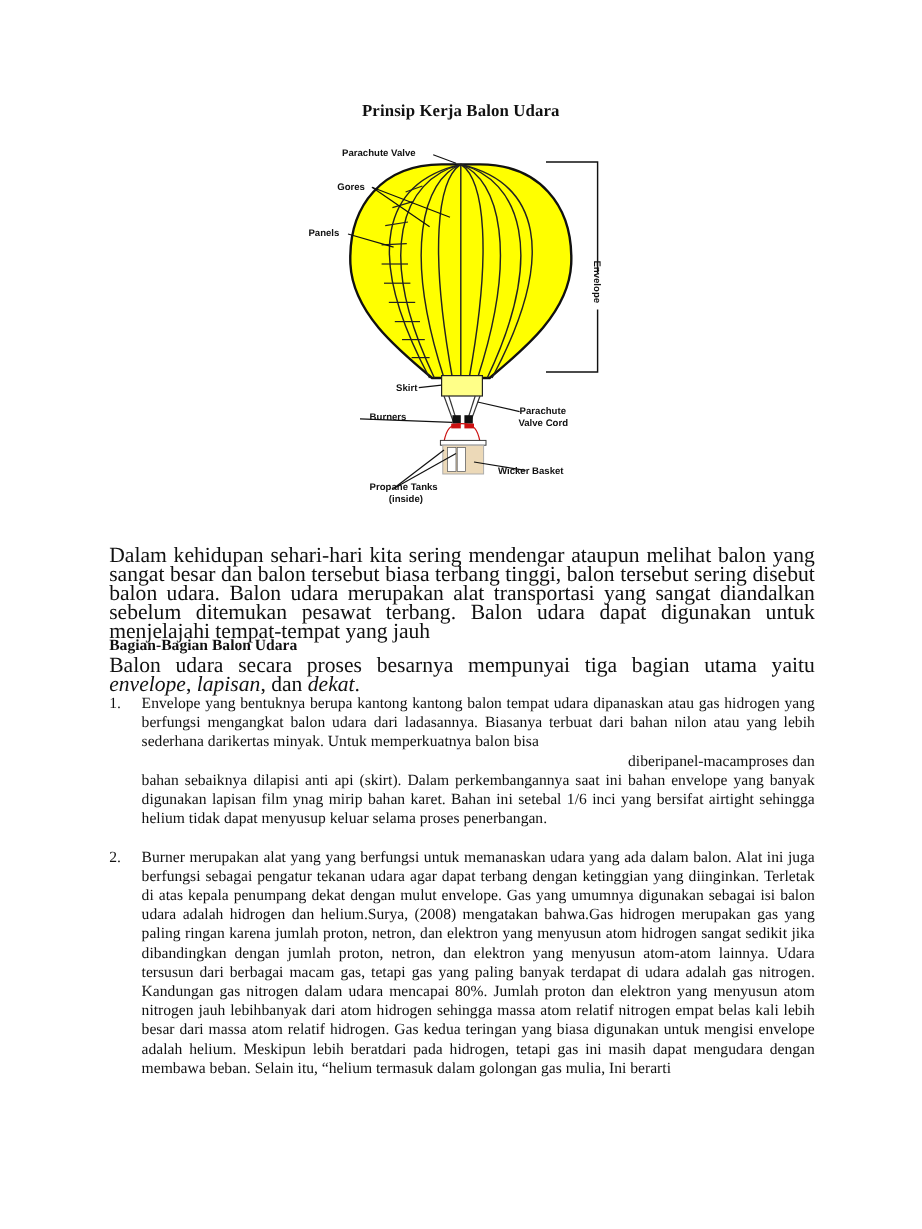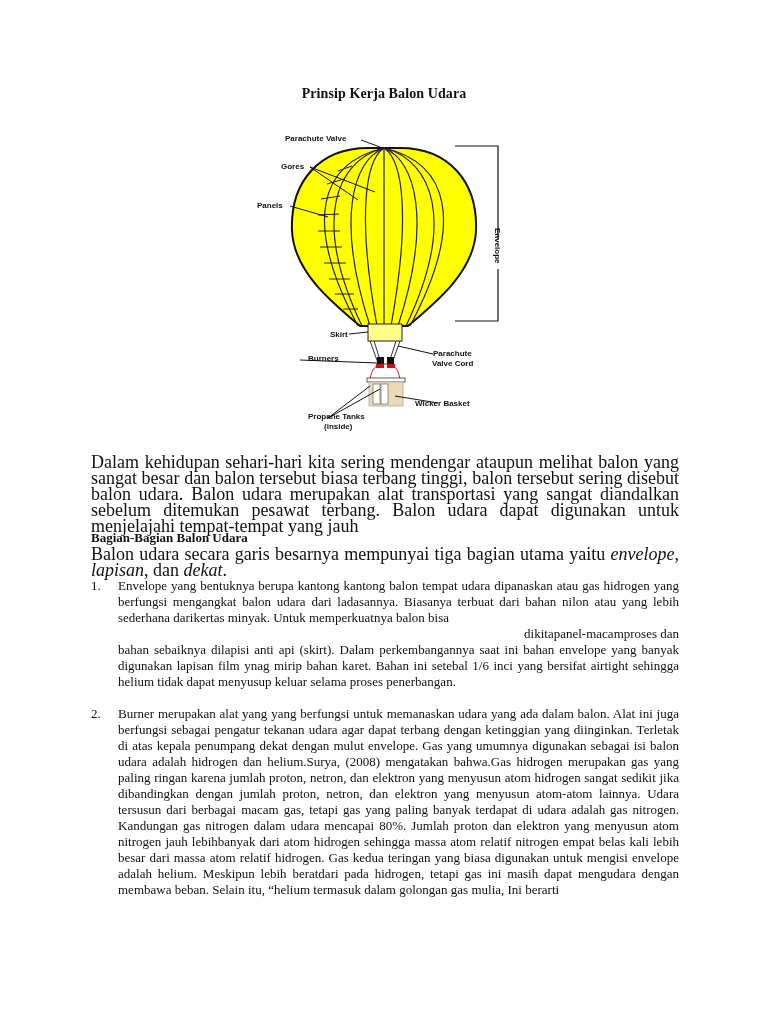--- a/index.html
+++ b/index.html
@@ -1,19 +1,19 @@
 <!DOCTYPE html>
 <html><head>
 <meta charset="utf-8">
 <style>
   html, body { margin: 0; padding: 0; background: #ffffff; }
   body { width: 768px; height: 1024px; position: relative; overflow: hidden; font-family: "Liberation Serif", "DejaVu Serif", serif; color: #111; }
   .page { position: absolute; left: 0; top: 0; width: 768px; height: 1024px; background: #fff; }
   .title { position: absolute; left: 0; width: 768px; top: 86px; text-align: center; font-weight: bold; font-size: 14px; letter-spacing: 0.1px; }
-  .figure { position: absolute; left: 240px; top: 121px; width: 290px; height: 320px; text-decoration: underline; }
+  .figure { position: absolute; left: 240px; top: 110px; width: 290px; height: 320px; text-decoration: underline; }
   .figure svg text { font-family: "Liberation Sans", "DejaVu Sans", sans-serif; font-weight: bold; font-size: 8px; fill: #111; }
   .body-text { position: absolute; left: 91px; width: 588px; font-size: 18px; line-height: 16px; text-align: justify; }
   .p1 { top: 454px; }
   .heading { position: absolute; left: 91px; top: 530px; font-weight: bold; font-size: 13px; line-height: 16px; }
   .p2 { top: 546px; }
   .p2 i { font-style: italic; }
   .list { position: absolute; left: 91px; width: 588px; font-size: 13px; line-height: 16px; margin: 0; padding: 0; list-style: none; }
   .list li { position: relative; padding-left: 27px; text-align: justify; }
   .list .num { position: absolute; left: 0; top: 0; }
   .list1 { top: 578px; }
@@ -108,30 +108,30 @@
       <text x="68" y="298">Propane Tanks</text>
       <text x="84" y="308">(inside)</text>
     </svg>
   </div>
 
   <p class="body-text p1" style="margin:0;">Dalam kehidupan sehari-hari kita sering mendengar ataupun melihat balon yang sangat besar dan balon tersebut biasa terbang tinggi, balon tersebut sering disebut balon udara. Balon udara merupakan alat transportasi yang sangat diandalkan sebelum ditemukan pesawat terbang. Balon udara dapat digunakan untuk menjelajahi tempat-tempat yang jauh</p>
 
   <div class="heading">Bagian-Bagian Balon Udara</div>
 
   <p class="body-text p2" style="margin:0;">
-    <span>Balon udara secara garis besarnya mempunyai tiga bagian utama yaitu </span><i>envelope</i><span>, </span><i>lapisan</i><span>, dan </span><i>dekat</i><span>.</span>
+    <span>Balon udara secara proses besarnya mempunyai tiga bagian utama yaitu </span><i>envelope</i><span>, </span><i>lapisan</i><span>, dan </span><i>dekat</i><span>.</span>
   </p>
 
   <ol class="list list1">
     <li>
       <span class="num">1.</span>
       <span>Envelope yang bentuknya berupa kantong kantong balon tempat udara dipanaskan atau gas hidrogen yang berfungsi mengangkat balon udara dari ladasannya. Biasanya terbuat dari bahan nilon atau yang lebih sederhana darikertas minyak. Untuk memperkuatnya balon bisa</span>
       <div class="spread">
         <span>di</span>
-        <span>kita</span>
+        <span>beri</span>
         <span>panel-</span>
         <span>macam</span>
         <span>proses dan</span>
       </div>
       <span>bahan sebaiknya dilapisi anti api (skirt). Dalam perkembangannya saat ini bahan envelope yang banyak digunakan lapisan film ynag mirip bahan karet. Bahan ini setebal 1/6 inci yang bersifat airtight sehingga helium tidak dapat  menyusup keluar selama proses penerbangan.</span>
     </li>
   </ol>
 
   <ol class="list list2">
     <li>

